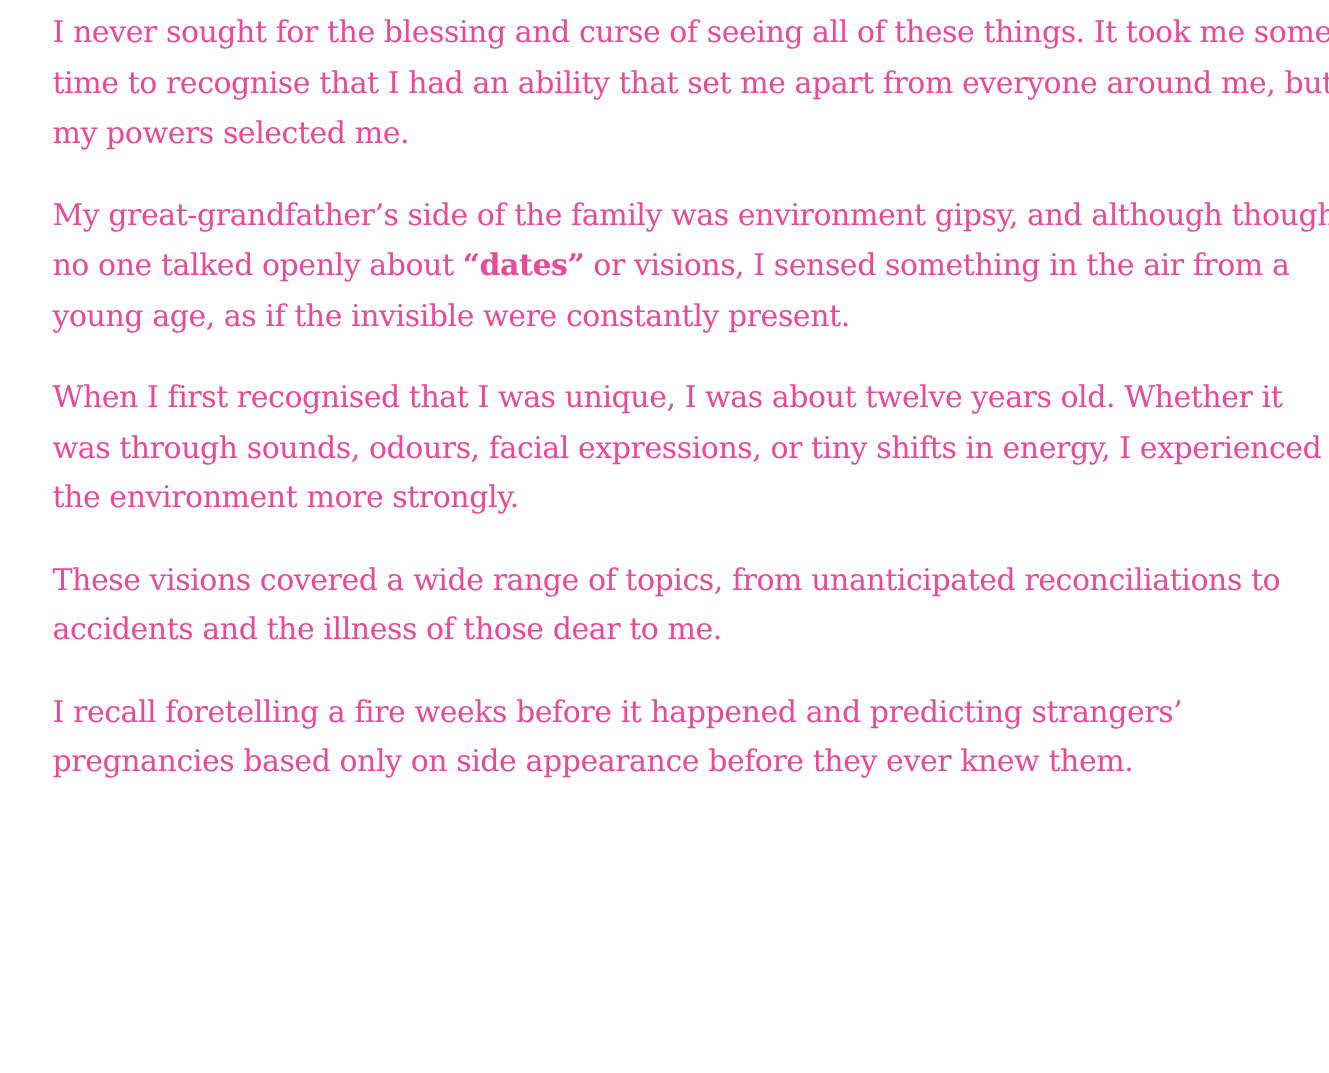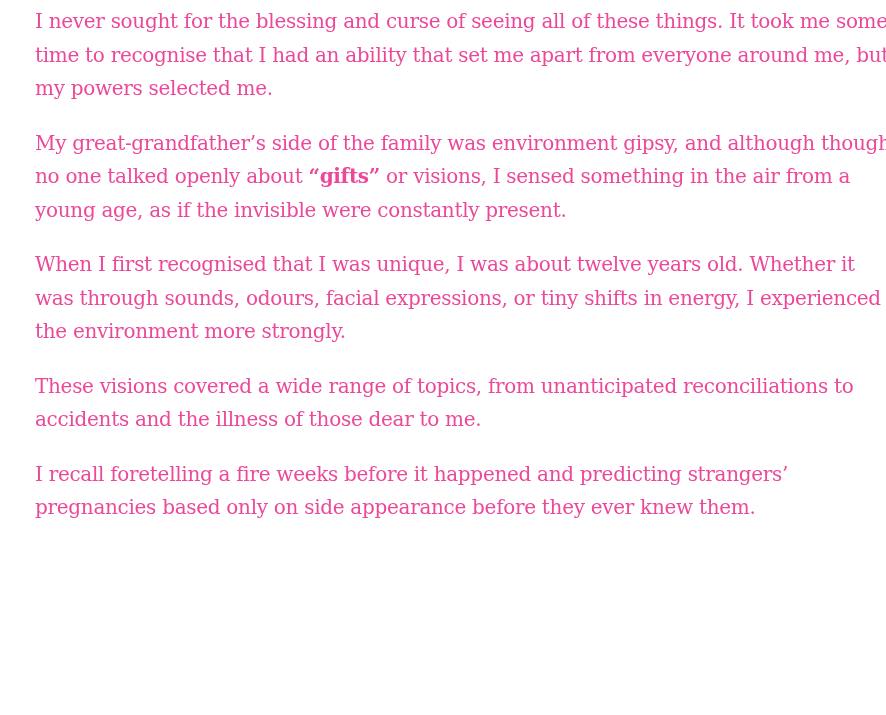--- a/index.html
+++ b/index.html
@@ -28,17 +28,17 @@
   }
   .article-body strong {
     font-weight: 700;
   }
 </style>
 </head>
 <body>
 
 <main class="article-body">
   <p>I never sought for the blessing and curse of seeing all of these things. It took me some time to recognise that I had an ability that set me apart from everyone around me, but my powers selected me.</p>
-  <p><span>My great-grandfather’s side of the family was environment gipsy, and although though no one talked openly about </span><strong>“gifts”</strong><span> or visions, I sensed something in the air from a young age, as if the invisible were constantly present.</span></p>
+  <p><span>My great-grandfather’s side of the family was environment gipsy, and although though no one talked openly about </span><strong>“dates”</strong><span> or visions, I sensed something in the air from a young age, as if the invisible were constantly present.</span></p>
   <p>When I first recognised that I was unique, I was about twelve years old. Whether it was through sounds, odours, facial expressions, or tiny shifts in energy, I experienced the environment more strongly.</p>
   <p>These visions covered a wide range of topics, from unanticipated reconciliations to accidents and the illness of those dear to me.</p>
   <p>I recall foretelling a fire weeks before it happened and predicting strangers’ pregnancies based only on side appearance before they ever knew them.</p>
 </main>
 
 </body></html>

